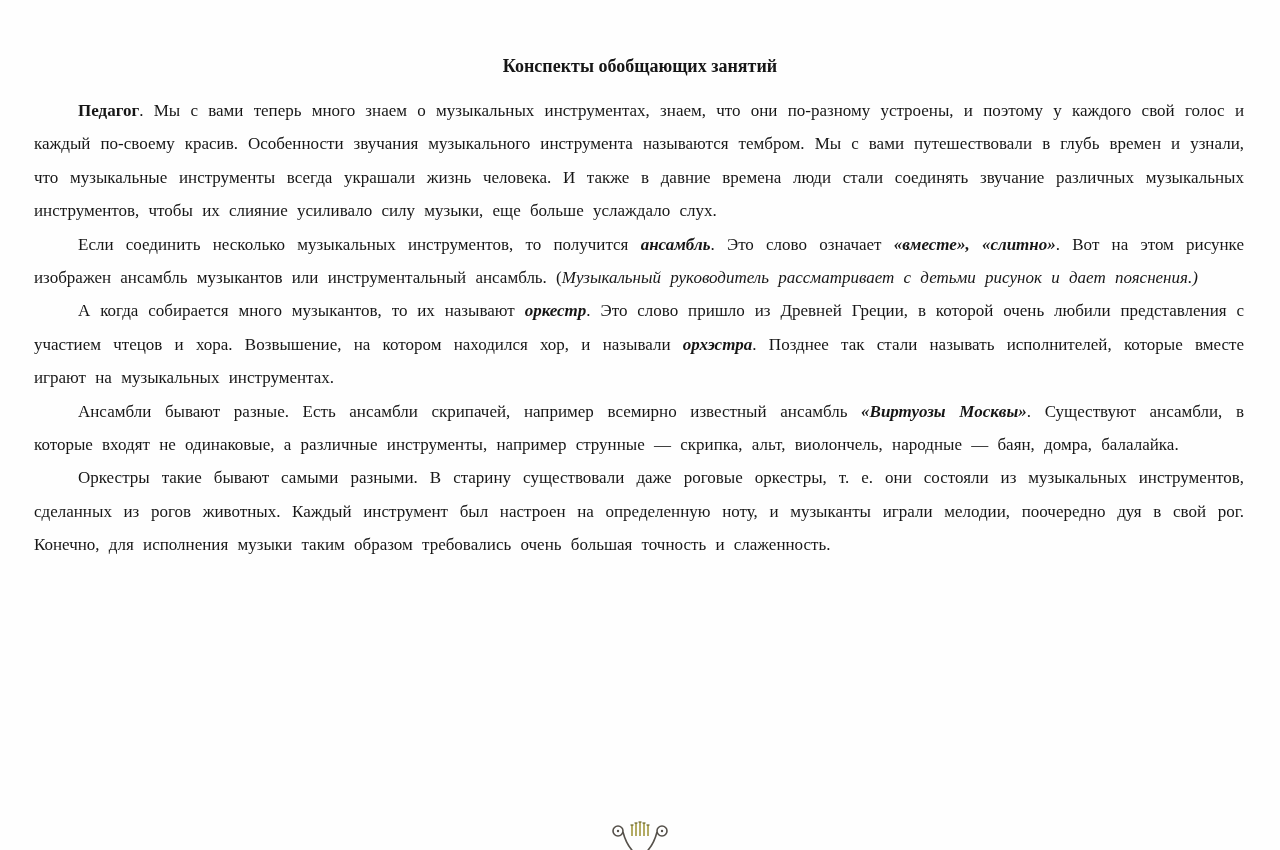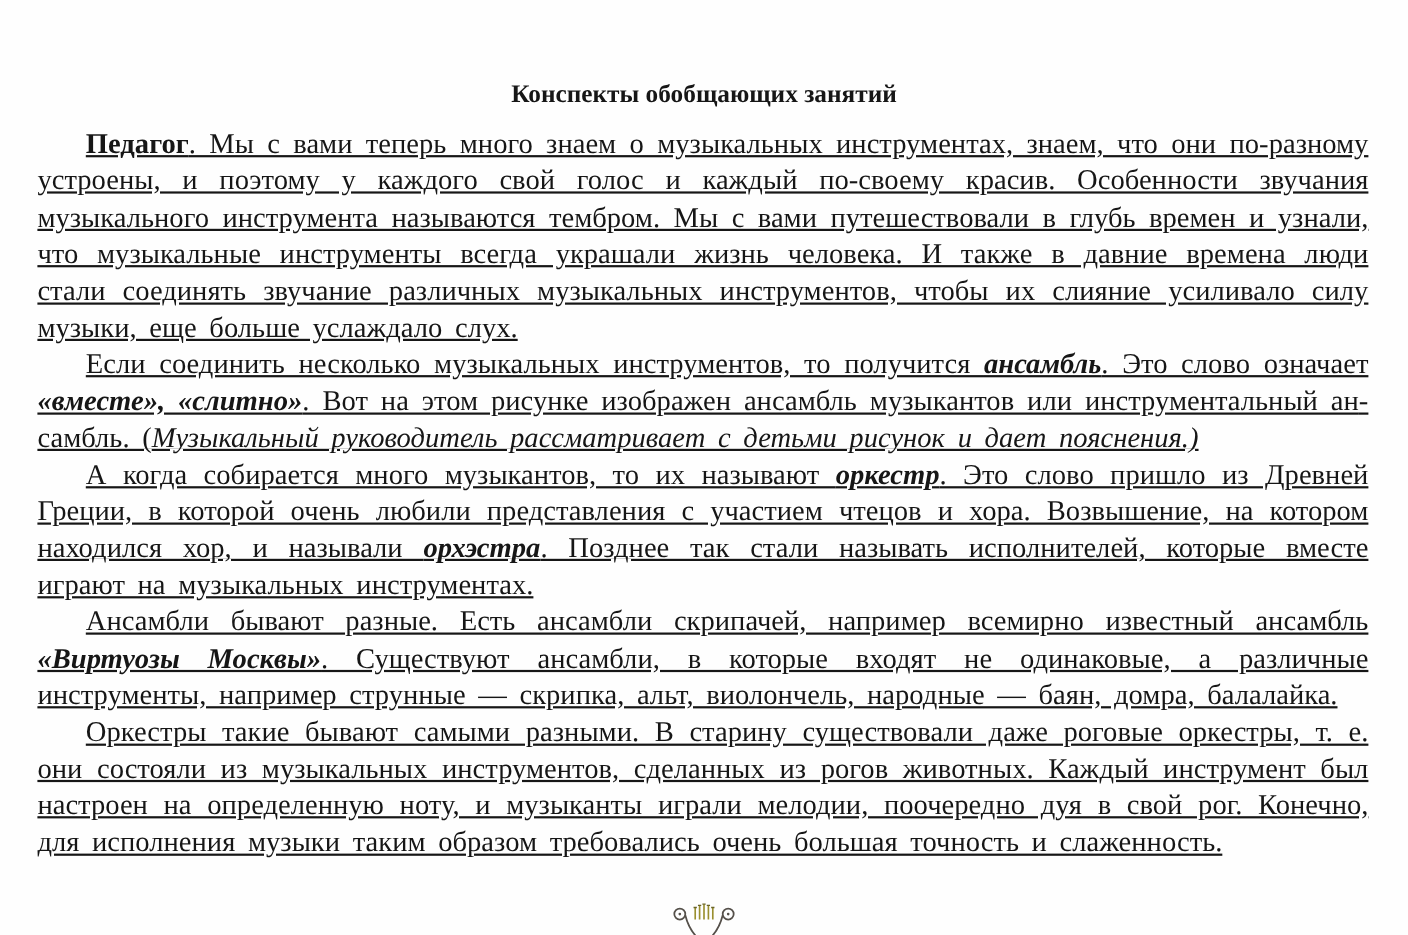--- a/index.html
+++ b/index.html
@@ -27,41 +27,40 @@
       -2px -2px 3px rgba(140,140,140,0.18);
     pointer-events:none;
     user-select:none;
   }
   .content{
     position:relative;
     z-index:1;
   }
   .title-main{
     margin:0;
-    padding-top:72px;
+    padding-top:52px;
     text-align:center;
-    font-size:23px;
+    font-size:18px;
     font-weight:bold;
     line-height:28px;
   }
   .title-sub{
     margin:16px 0 0 0;
     text-align:center;
     font-size:23px;
     font-weight:bold;
     line-height:28px;
   }
   .doc-body{
     margin:14px 36px 0 34px;
-    font-size:26px;
+    font-size:17px;
     line-height:33.4px;
     text-align:justify;
     word-spacing:5px;
     hyphens:manual;
-    text-decoration:underline;
   }
   .doc-body p{
     margin:0;
     text-indent:44px;
   }
   .seg-n{font-weight:normal;font-style:normal;}
   .seg-b{font-weight:bold;}
   .seg-i{font-style:italic;}
   .seg-bi{font-weight:bold;font-style:italic;}
   .ornament{

